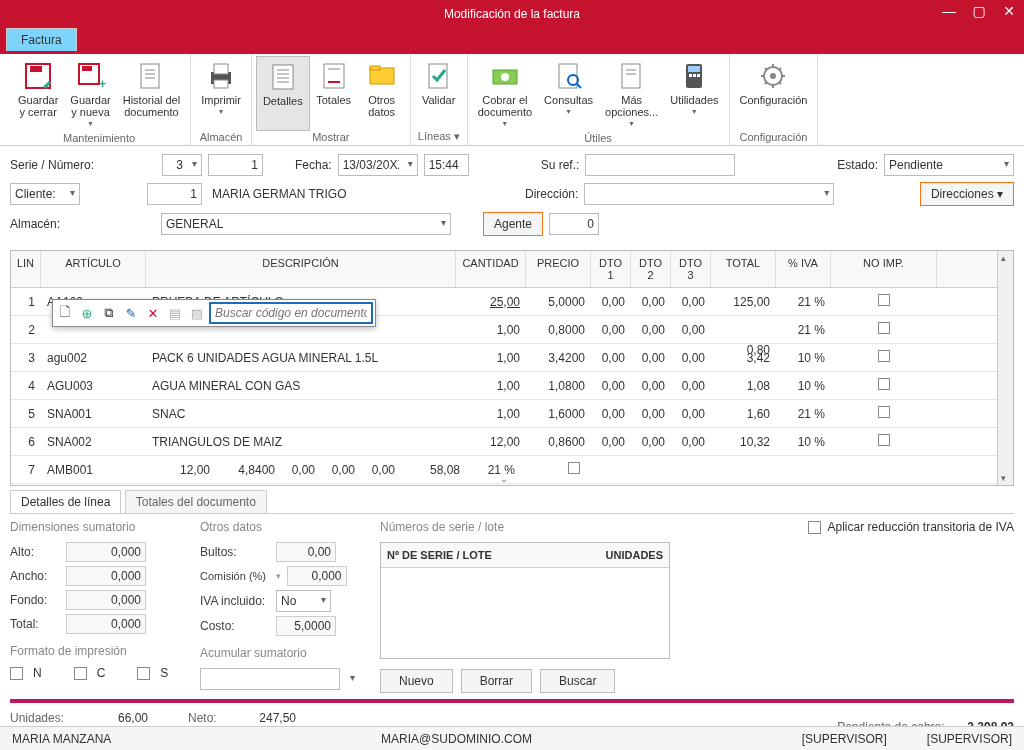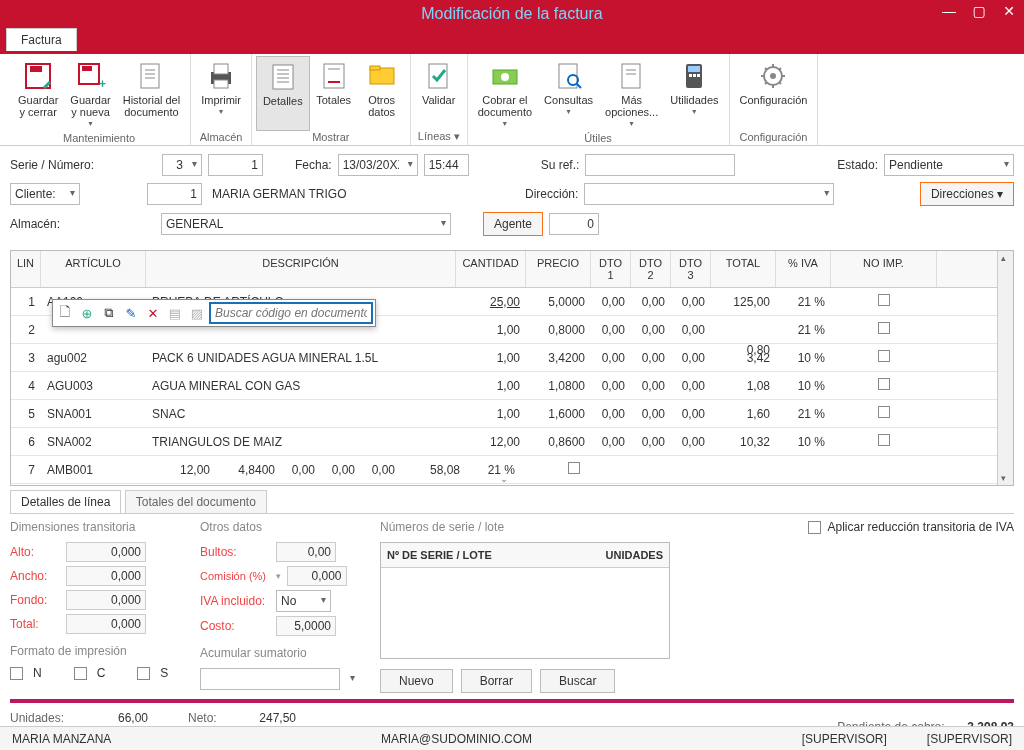--- a/index.html
+++ b/index.html
@@ -1,22 +1,22 @@
 <!DOCTYPE html>
 <html><head>
 <meta charset="utf-8">
 <style>
 *{box-sizing:border-box;margin:0;padding:0;font-family:"Segoe UI",Tahoma,sans-serif;font-size:12px;color:#333}
 body{background:#fff;width:1024px;height:750px;overflow:hidden;position:relative}
 .titlebar{background:#c4122f;height:28px;display:flex;align-items:center;justify-content:center;position:relative}
-.titlebar span{color:#7dd3fc;font-size:16px}
+.titlebar span{color:#ffffff;font-size:12px}
 .winbtns{position:absolute;right:0;top:0;display:flex}
 .winbtn{width:30px;height:22px;display:flex;align-items:center;justify-content:center;color:#fff;cursor:pointer;font-size:14px}
 .tabstrip{background:#c4122f;height:26px}
-.tab{background:#ffffff;display:inline-block;padding:4px 14px;margin-left:6px;border:1px solid #ccc;border-bottom:none}
+.tab{background:#7dd3fc;display:inline-block;padding:4px 14px;margin-left:6px;border:1px solid #ccc;border-bottom:none}
 .ribbon{border-bottom:1px solid #ccc;height:92px;display:flex;padding:0 8px}
 .rgroup{border-right:1px solid #ddd;display:flex;flex-direction:column;align-items:center;padding:2px 4px}
 .rbtns{display:flex;flex:1}
 .rbtn{display:flex;flex-direction:column;align-items:center;justify-content:flex-start;padding:4px 6px;text-align:center;cursor:pointer;min-width:48px}
 .rbtn.active{background:#e5e5e5;border:1px solid #bbb}
 .ricon{width:32px;height:32px;margin-bottom:2px;display:flex;align-items:center;justify-content:center}
 .rlbl{font-size:11px;text-align:center;line-height:1.1}
 .glbl{font-size:11px;color:#666}
 .dd{font-size:8px;color:#666;margin-top:1px}
 .form{padding:8px 10px}
@@ -39,21 +39,21 @@
 .scroll::before{content:'▴';position:absolute;top:2px;left:3px;font-size:9px;color:#666}
 .scroll::after{content:'▾';position:absolute;bottom:2px;left:3px;font-size:9px;color:#666}
 .expand{text-align:center;font-size:9px;color:#666;padding:1px}
 .subtabs{margin:4px 10px 0}
 .subtab{display:inline-block;padding:4px 10px;border:1px solid #ccc;border-bottom:none;background:#fff;font-size:12px}
 .subtab.inactive{background:#f5f5f5;color:#666}
 .details{margin:0 10px;border-top:1px solid #ccc;padding:6px 0;display:flex;gap:20px}
 .dcol{display:flex;flex-direction:column;gap:4px}
 .dhead{color:#888;font-size:12px;margin-bottom:4px}
 .drow{display:flex;align-items:center;gap:6px}
-.dlbl{width:50px;font-size:12px;color:#ef4444}
+.dlbl{width:50px;font-size:12px;color:#404040}
 .dinp{width:80px;border:1px solid #ccc;background:#f8f8f8;text-align:right;padding:2px 4px;font-size:12px}
 .serial{border:1px solid #bbb;width:290px}
 .serial-head{display:flex;border-bottom:1px solid #ccc;background:#f8f8f8}
 .serial-head div{padding:6px;font-size:11px;font-weight:bold}
 .serial-body{height:90px}
 .serial-btns{display:flex;gap:8px;margin-top:6px}
 .sbtn{border:1px solid #bbb;background:#f5f5f5;padding:4px 18px;cursor:pointer;font-size:12px}
 .summary{margin:0 10px;border-top:4px solid #be185d;padding:8px 0;display:flex;justify-content:space-between;align-items:center}
 .summary-left{display:flex;gap:40px}
 .summary-col{display:flex;flex-direction:column;gap:4px}
@@ -412,21 +412,21 @@
   <input class="ft-search" placeholder="Buscar código en documento" style="">
 </div>
 
 <div class="subtabs">
   <span class="subtab">Detalles de línea</span>
   <span class="subtab inactive">Totales del documento</span>
 </div>
 
 <div class="details">
   <div class="dcol" style="width:170px">
-    <div class="dhead">Dimensiones transitoria</div>
+    <div class="dhead">Dimensiones sumatorio</div>
     <div class="drow">
         <span class="dlbl">Alto:</span>
         <input class="dinp" value="0,000" style="">
       </div>
     <div class="drow">
         <span class="dlbl">Ancho:</span>
         <input class="dinp" value="0,000" style="">
       </div>
     <div class="drow">
         <span class="dlbl">Fondo:</span>

